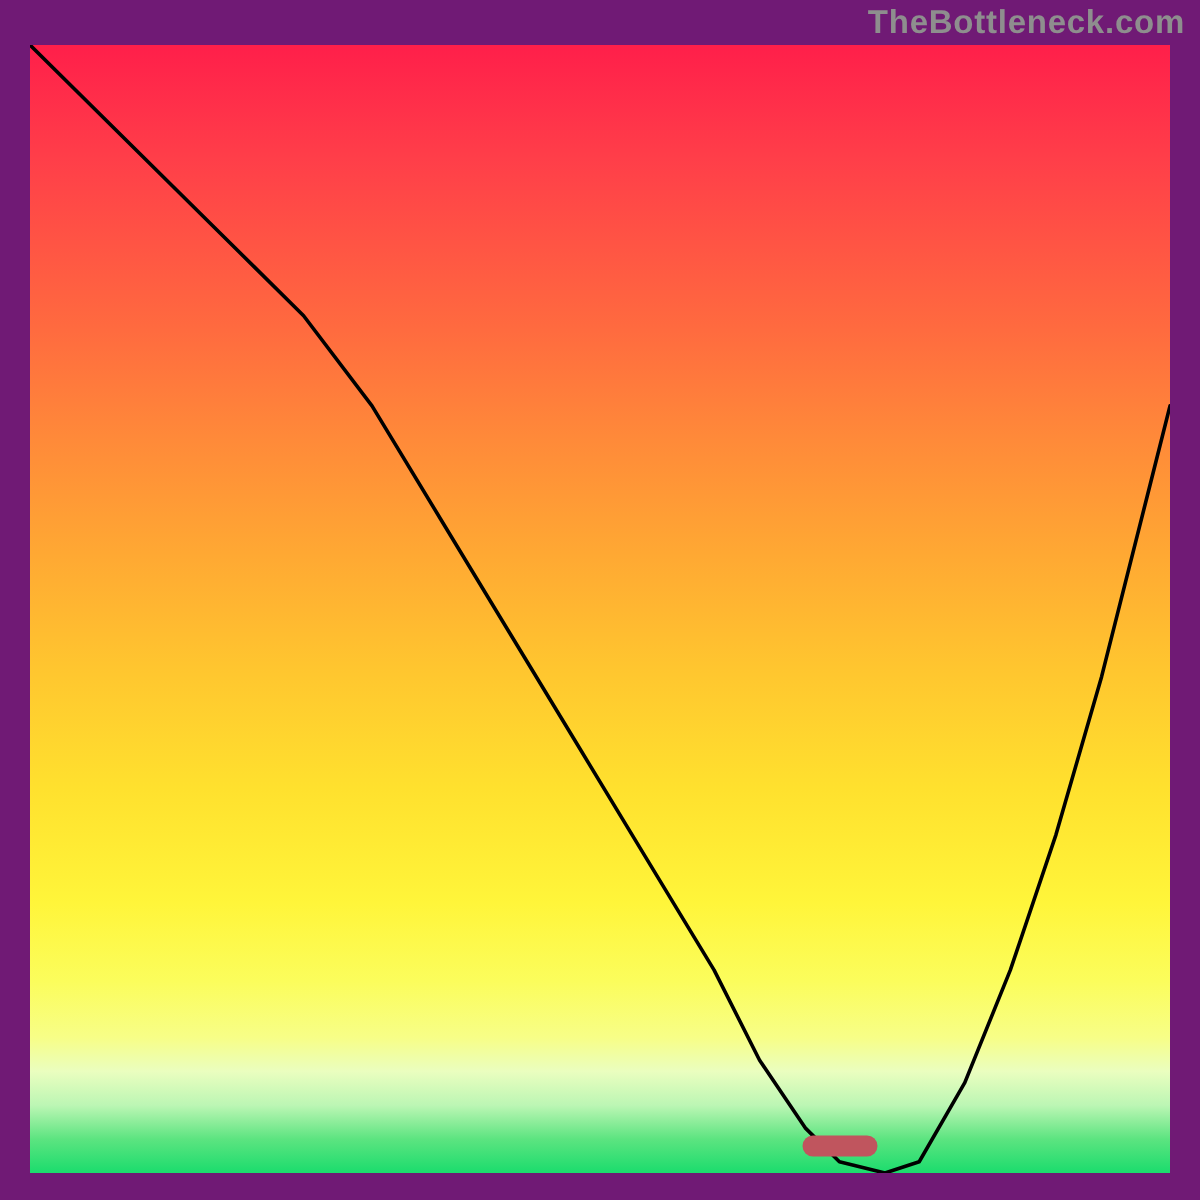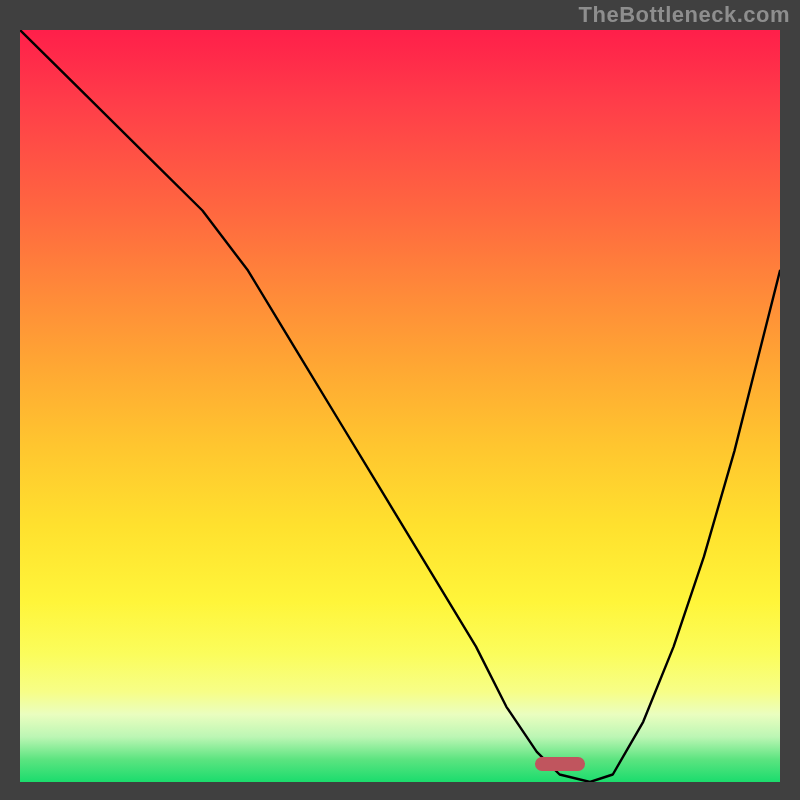--- a/index.html
+++ b/index.html
@@ -7,21 +7,21 @@
     padding: 0;
     width: 800px;
     height: 800px;
     background: #000;
     overflow: hidden;
   }
   .frame {
     position: relative;
     width: 800px;
     height: 800px;
-    background: #404040;
+    background: #701a75;
   }
   .watermark {
     position: absolute;
     top: 2px;
     right: 10px;
     font-family: Arial, Helvetica, sans-serif;
     font-size: 22px;
     font-weight: 600;
     color: #8e8e8e;
     letter-spacing: 0.5px;

